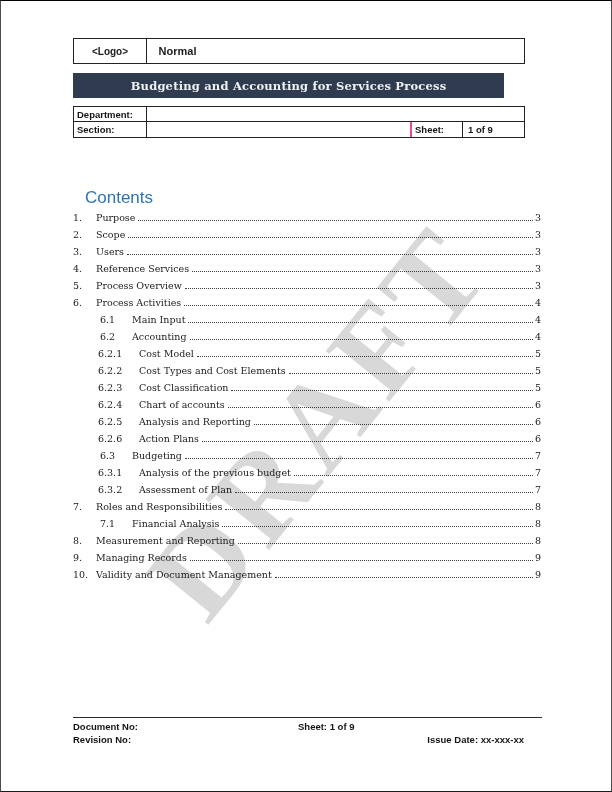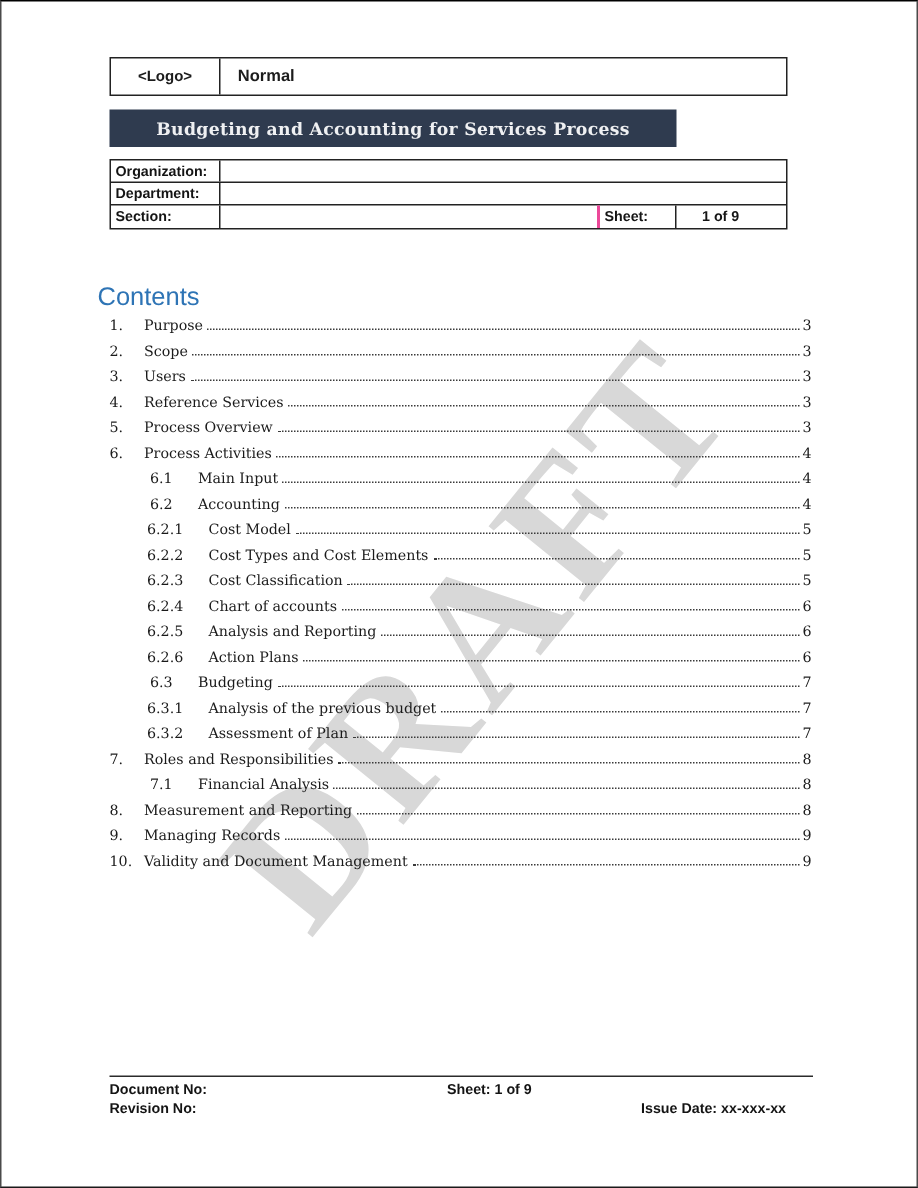--- a/index.html
+++ b/index.html
@@ -44,59 +44,59 @@
     font-weight: 700;
     color: #1c1c1c;
   }
   .cell-logo   { width: 73px;  border-right: 1px solid #222; font-size: 10px; }
   .cell-company{ flex: 1;      border-right: 1px solid #222; font-size: 11.5px; }
   .cell-normal { width: 61px;  font-size: 11px; }
 
   
   .title-bar {
     position: absolute; top: 72px; left: 72px;
-    width: 378px; height: 25px;
+    width: 431px; height: 25px;
     background: #2f3b4f;
     display: flex; align-items: center; justify-content: center;
   }
   .title-bar .title-text {
     font-family: "DejaVu Serif", serif;
     font-weight: 700;
     font-size: 11.5px;
     color: #eff0f2;
     letter-spacing: 0.2px;
   }
 
   
   .info-table {
     position: absolute; top: 105px; left: 72px;
     width: 452px;
     border: 1px solid #222;
   }
   .info-row { display: flex; height: 15px; border-bottom: 1px solid #222; }
-  .info-row:last-child { border-bottom: none; gap: 12px; }
+  .info-row:last-child { border-bottom: none; }
   .info-label {
     width: 73px; border-right: 1px solid #222;
     font-size: 9.5px; font-weight: 700; color: #141414;
     display: flex; align-items: center; padding-left: 3px;
   }
   .info-value { flex: 1; font-size: 9.5px; display: flex; align-items: center; padding-left: 4px; }
   .info-sheet-label {
     width: 53px; border-left: 2px solid #ec4899; border-right: 1px solid #222;
     font-size: 9.5px; font-weight: 700;
     display: flex; align-items: center; padding-left: 3px;
   }
   .info-sheet-value {
     width: 61px; font-size: 9.5px; font-weight: 700;
     display: flex; align-items: center; padding-left: 5px;
   }
 
   
   .contents-heading {
-    position: absolute; top: 187px; left: 64px;
+    position: absolute; top: 187px; left: 84px;
     font-family: "Liberation Sans", sans-serif;
     font-size: 17px; font-weight: 400;
     color: #2e74b5;
   }
   .toc {
     position: absolute; top: 211px; left: 72px;
     width: 468px;
     font-family: "DejaVu Serif", serif;
     font-size: 9.5px;
     color: #1a1a1a;
@@ -138,24 +138,20 @@
   <div class="header-table">
     <div class="cell cell-logo">&lt;Logo&gt;</div>
     <div class="cell cell-normal">Normal</div>
   </div>
 
   <div class="title-bar">
     <span class="title-text">Budgeting and Accounting for Services Process</span>
   </div>
 
   <div class="info-table">
-    <div class="info-row">
-      <div class="info-label">Organization:</div>
-      <div class="info-value"></div>
-    </div>
     <div class="info-row">
       <div class="info-label">Department:</div>
       <div class="info-value"></div>
     </div>
     <div class="info-row">
       <div class="info-label">Section:</div>
       <div class="info-value"></div>
       <div class="info-sheet-label">Sheet:</div>
       <div class="info-sheet-value">1 of 9</div>
     </div>

